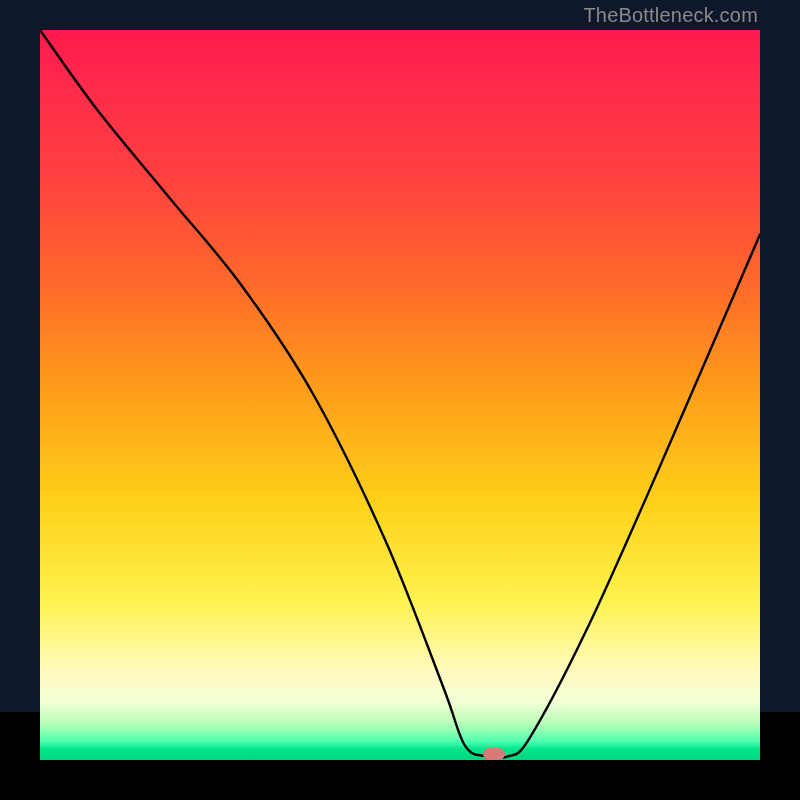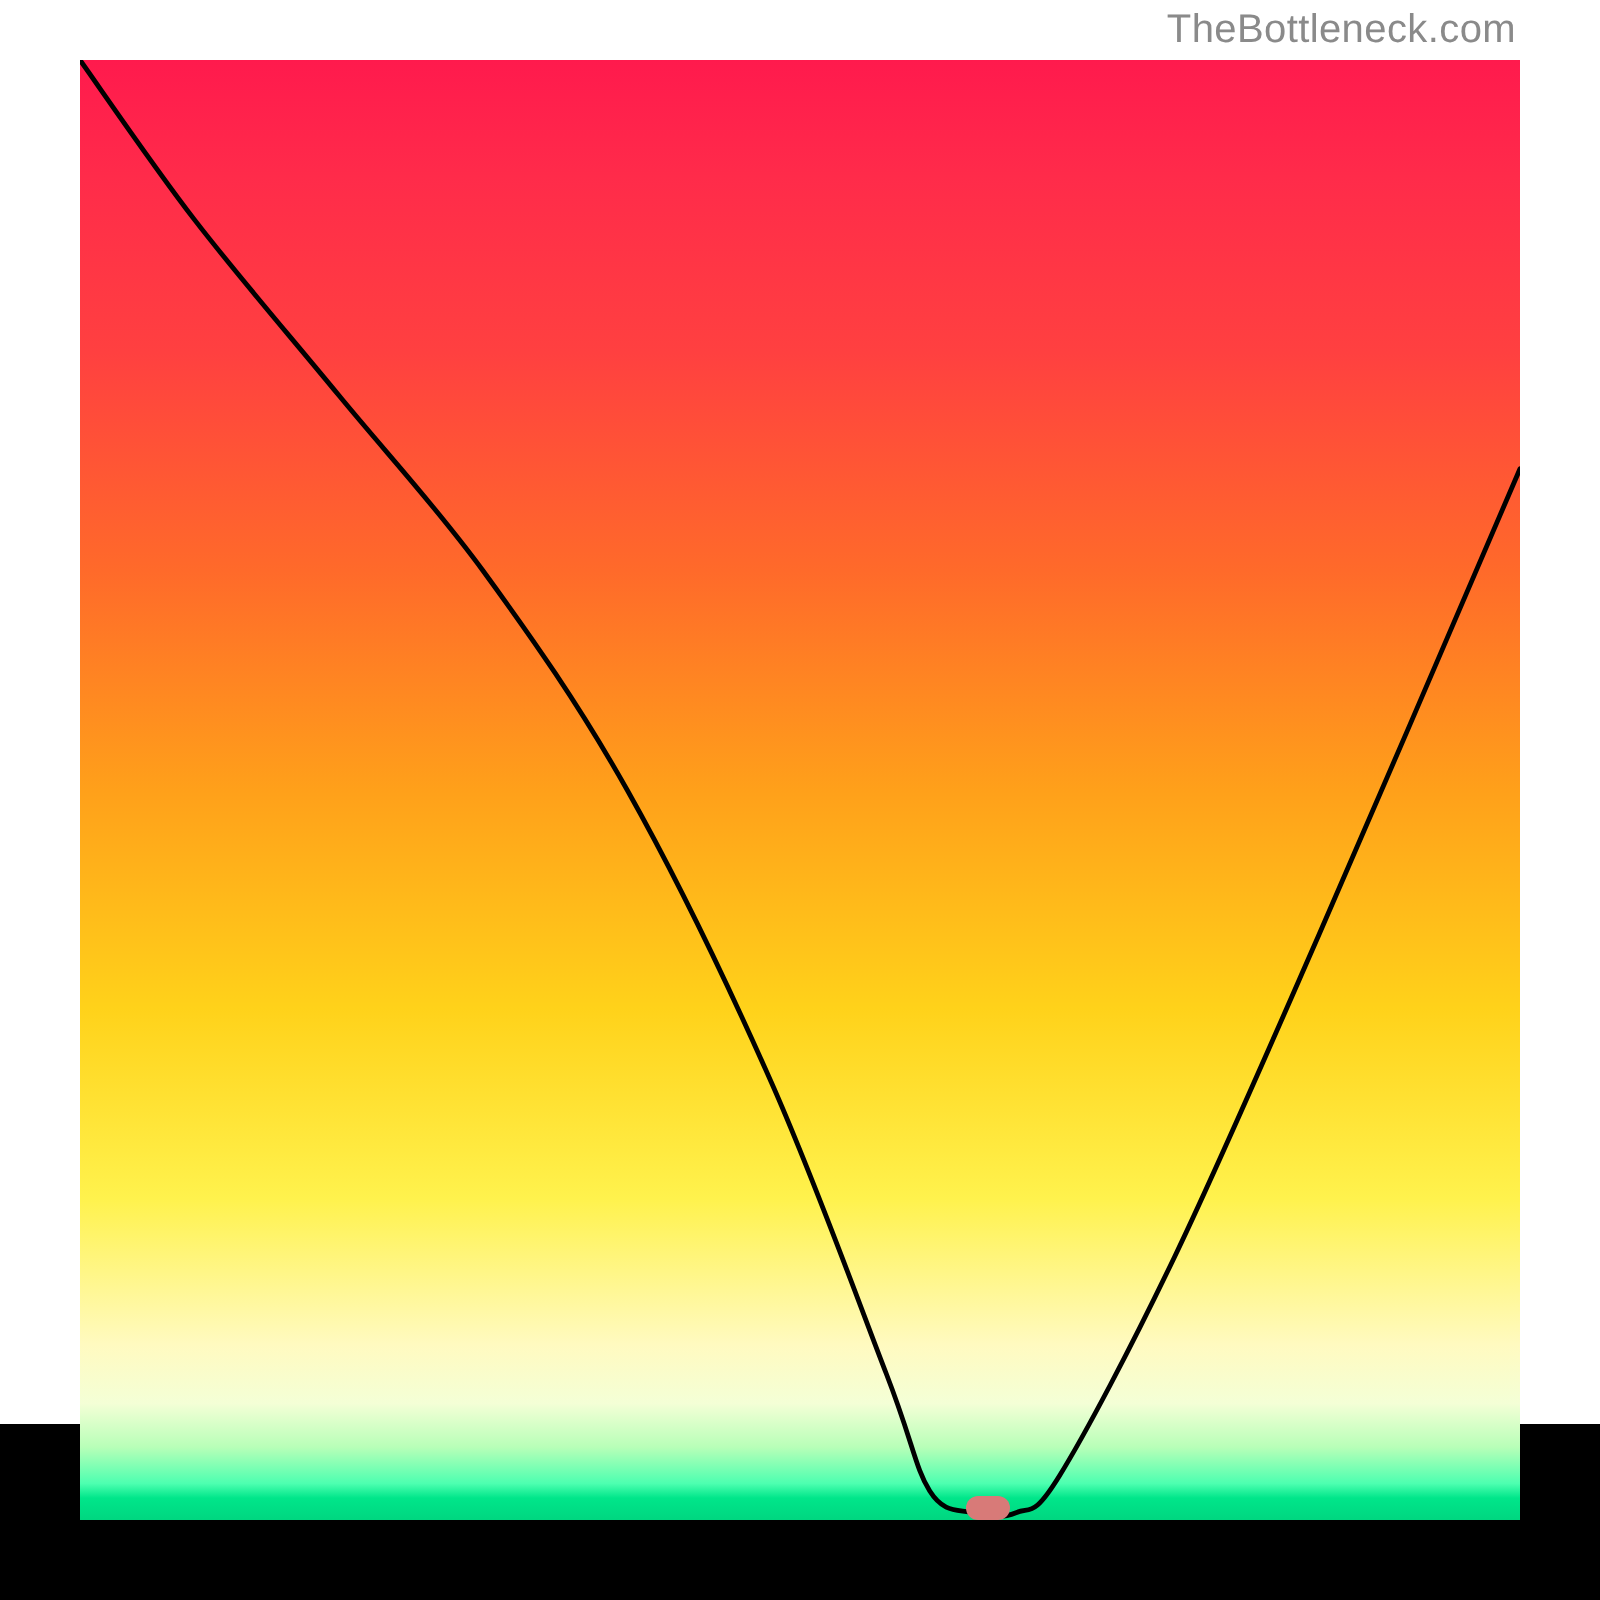--- a/index.html
+++ b/index.html
@@ -8,21 +8,21 @@
     width: 800px;
     height: 800px;
     background: #000;
     overflow: hidden;
     font-family: Arial, Helvetica, sans-serif;
   }
   .frame {
     position: relative;
     width: 800px;
     height: 712px;
-    background: #ffffff;
+    background: #0f172a;
     text-decoration: underline;
   }
   .plot-area {
     position: absolute;
     left: 40px;
     top: 30px;
     width: 720px;
     height: 730px;
     
     background: linear-gradient(

